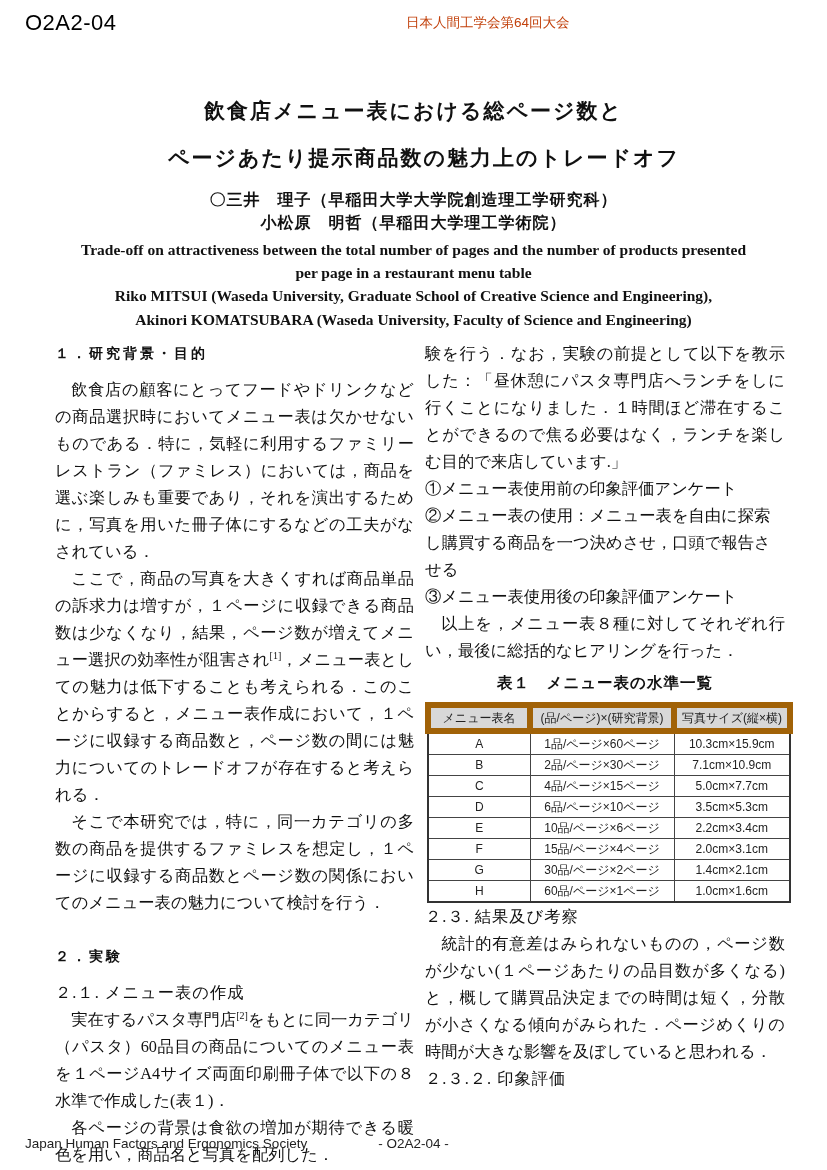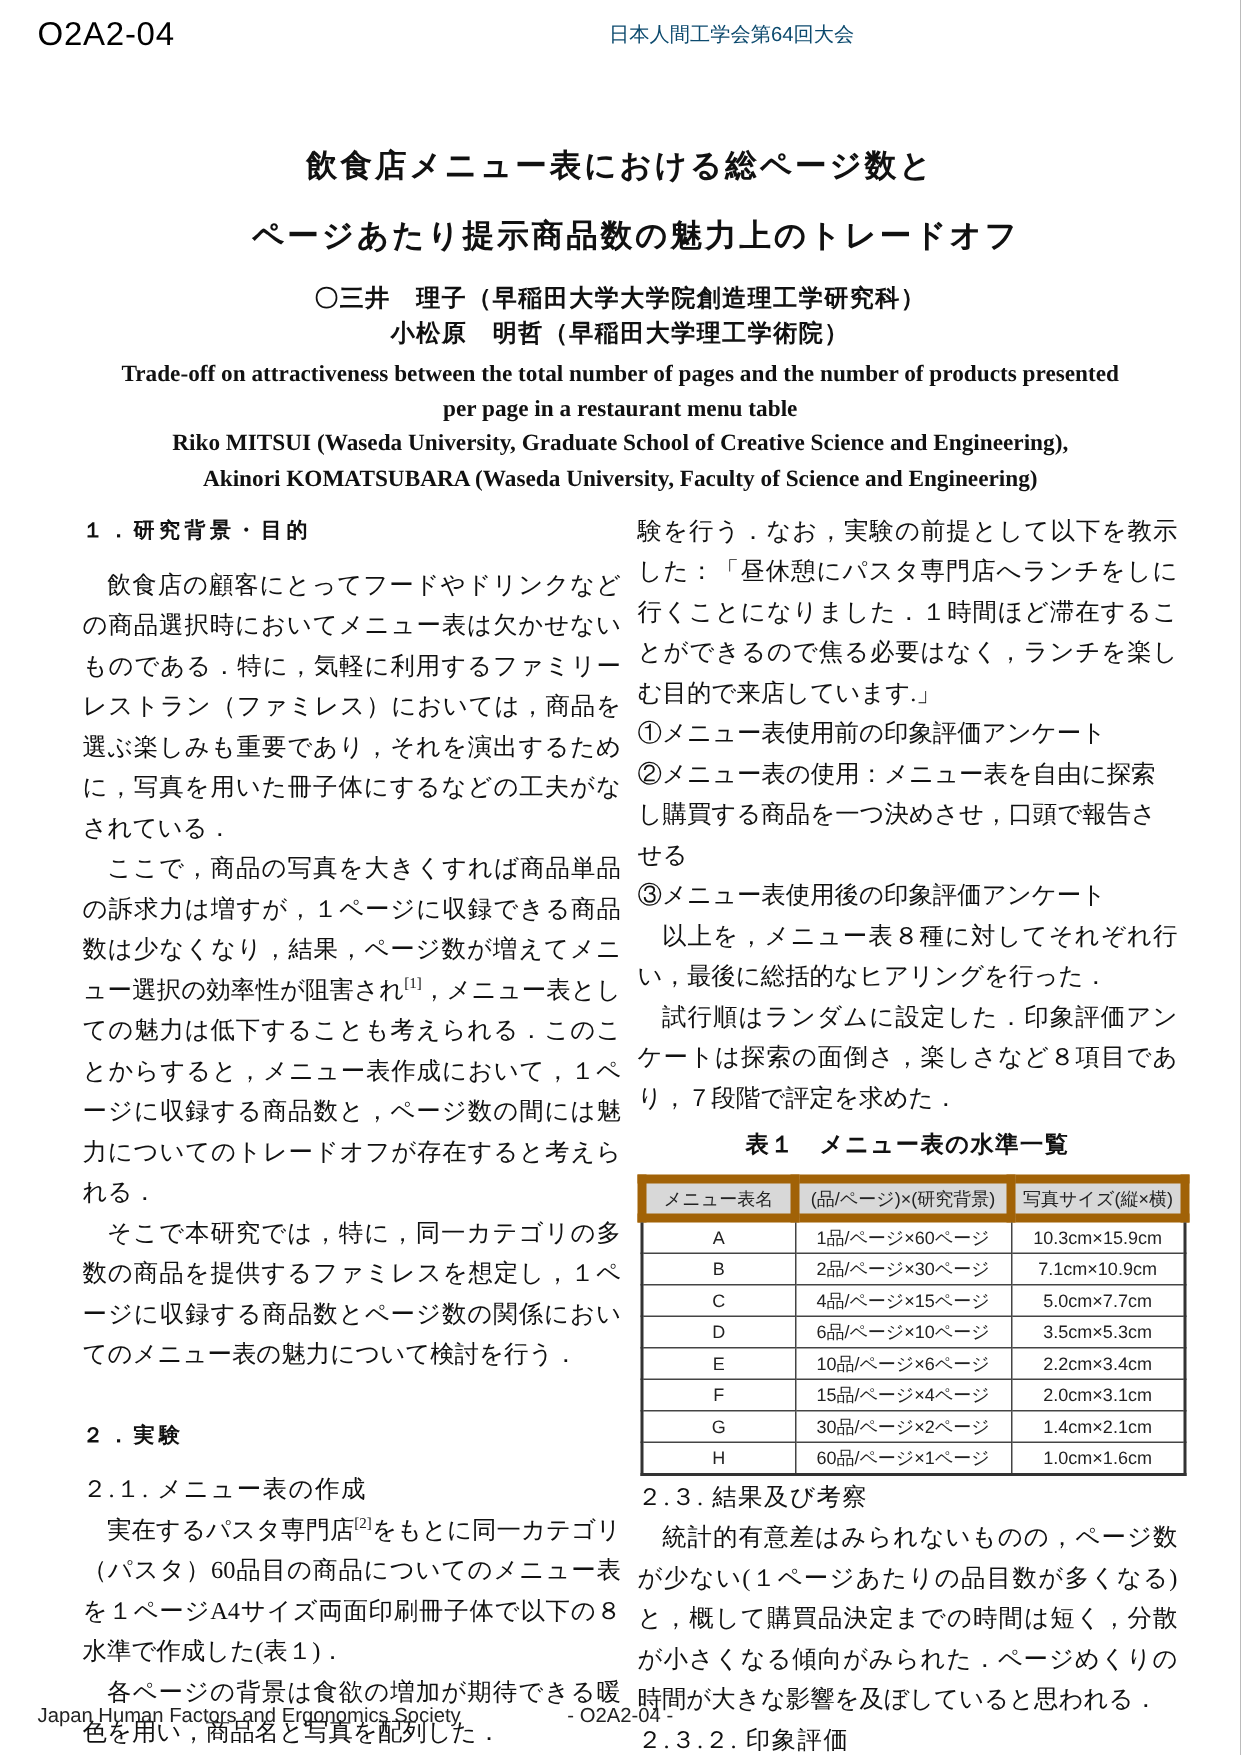--- a/index.html
+++ b/index.html
@@ -15,21 +15,21 @@
   
   .page-header{position:absolute;top:10px;left:0;width:100%;height:30px;}
   .paper-id{
     position:absolute;left:25px;top:0;
     font-family:"Liberation Sans","DejaVu Sans",sans-serif;
     font-size:22px;letter-spacing:.5px;color:#000000;
   }
   .conference{
     position:absolute;left:406px;top:4px;
     font-family:"Liberation Sans","DejaVu Sans",sans-serif;
-    font-size:13.5px;color:#0c4a6e;
+    font-size:13.5px;color:#c2410c;
   }
   
   .title-block{padding-top:100px;text-align:center;}
   .title-line{
     font-family:Liberation Sans, sans-serif;
     font-weight:bold;font-size:21px;letter-spacing:2px;line-height:1;
   }
   .title-line + .title-line{margin-top:26px;padding-left:21px;}
   .authors-jp{margin-top:20px;text-align:center;
     font-family:"Liberation Sans","DejaVu Sans",sans-serif;
@@ -134,21 +134,20 @@
     </div>
 
     <div class="col">
       <p>験を行う．なお，実験の前提として以下を教示した：「昼休憩にパスタ専門店へランチをしに行くことになりました．１時間ほど滞在することができるので焦る必要はなく，ランチを楽しむ目的で来店しています.」</p>
       <div class="steps">
         <div>①メニュー表使用前の印象評価アンケート</div>
         <div>②メニュー表の使用：メニュー表を自由に探索し購買する商品を一つ決めさせ，口頭で報告させる</div>
         <div>③メニュー表使用後の印象評価アンケート</div>
       </div>
       <p class="ind">以上を，メニュー表８種に対してそれぞれ行い，最後に総括的なヒアリングを行った．</p>
-      <p class="ind">試行順はランダムに設定した．印象評価アンケートは探索の面倒さ，楽しさなど８項目であり，７段階で評定を求めた．</p>
 
       <div class="table-caption">表１　メニュー表の水準一覧</div>
       <table class="levels">
         <thead>
           <tr>
             <th class="c1">メニュー表名</th>
             <th class="c2">(品/ページ)×(研究背景)</th>
             <th class="c3">写真サイズ(縦×横)</th>
           </tr>
         </thead>

